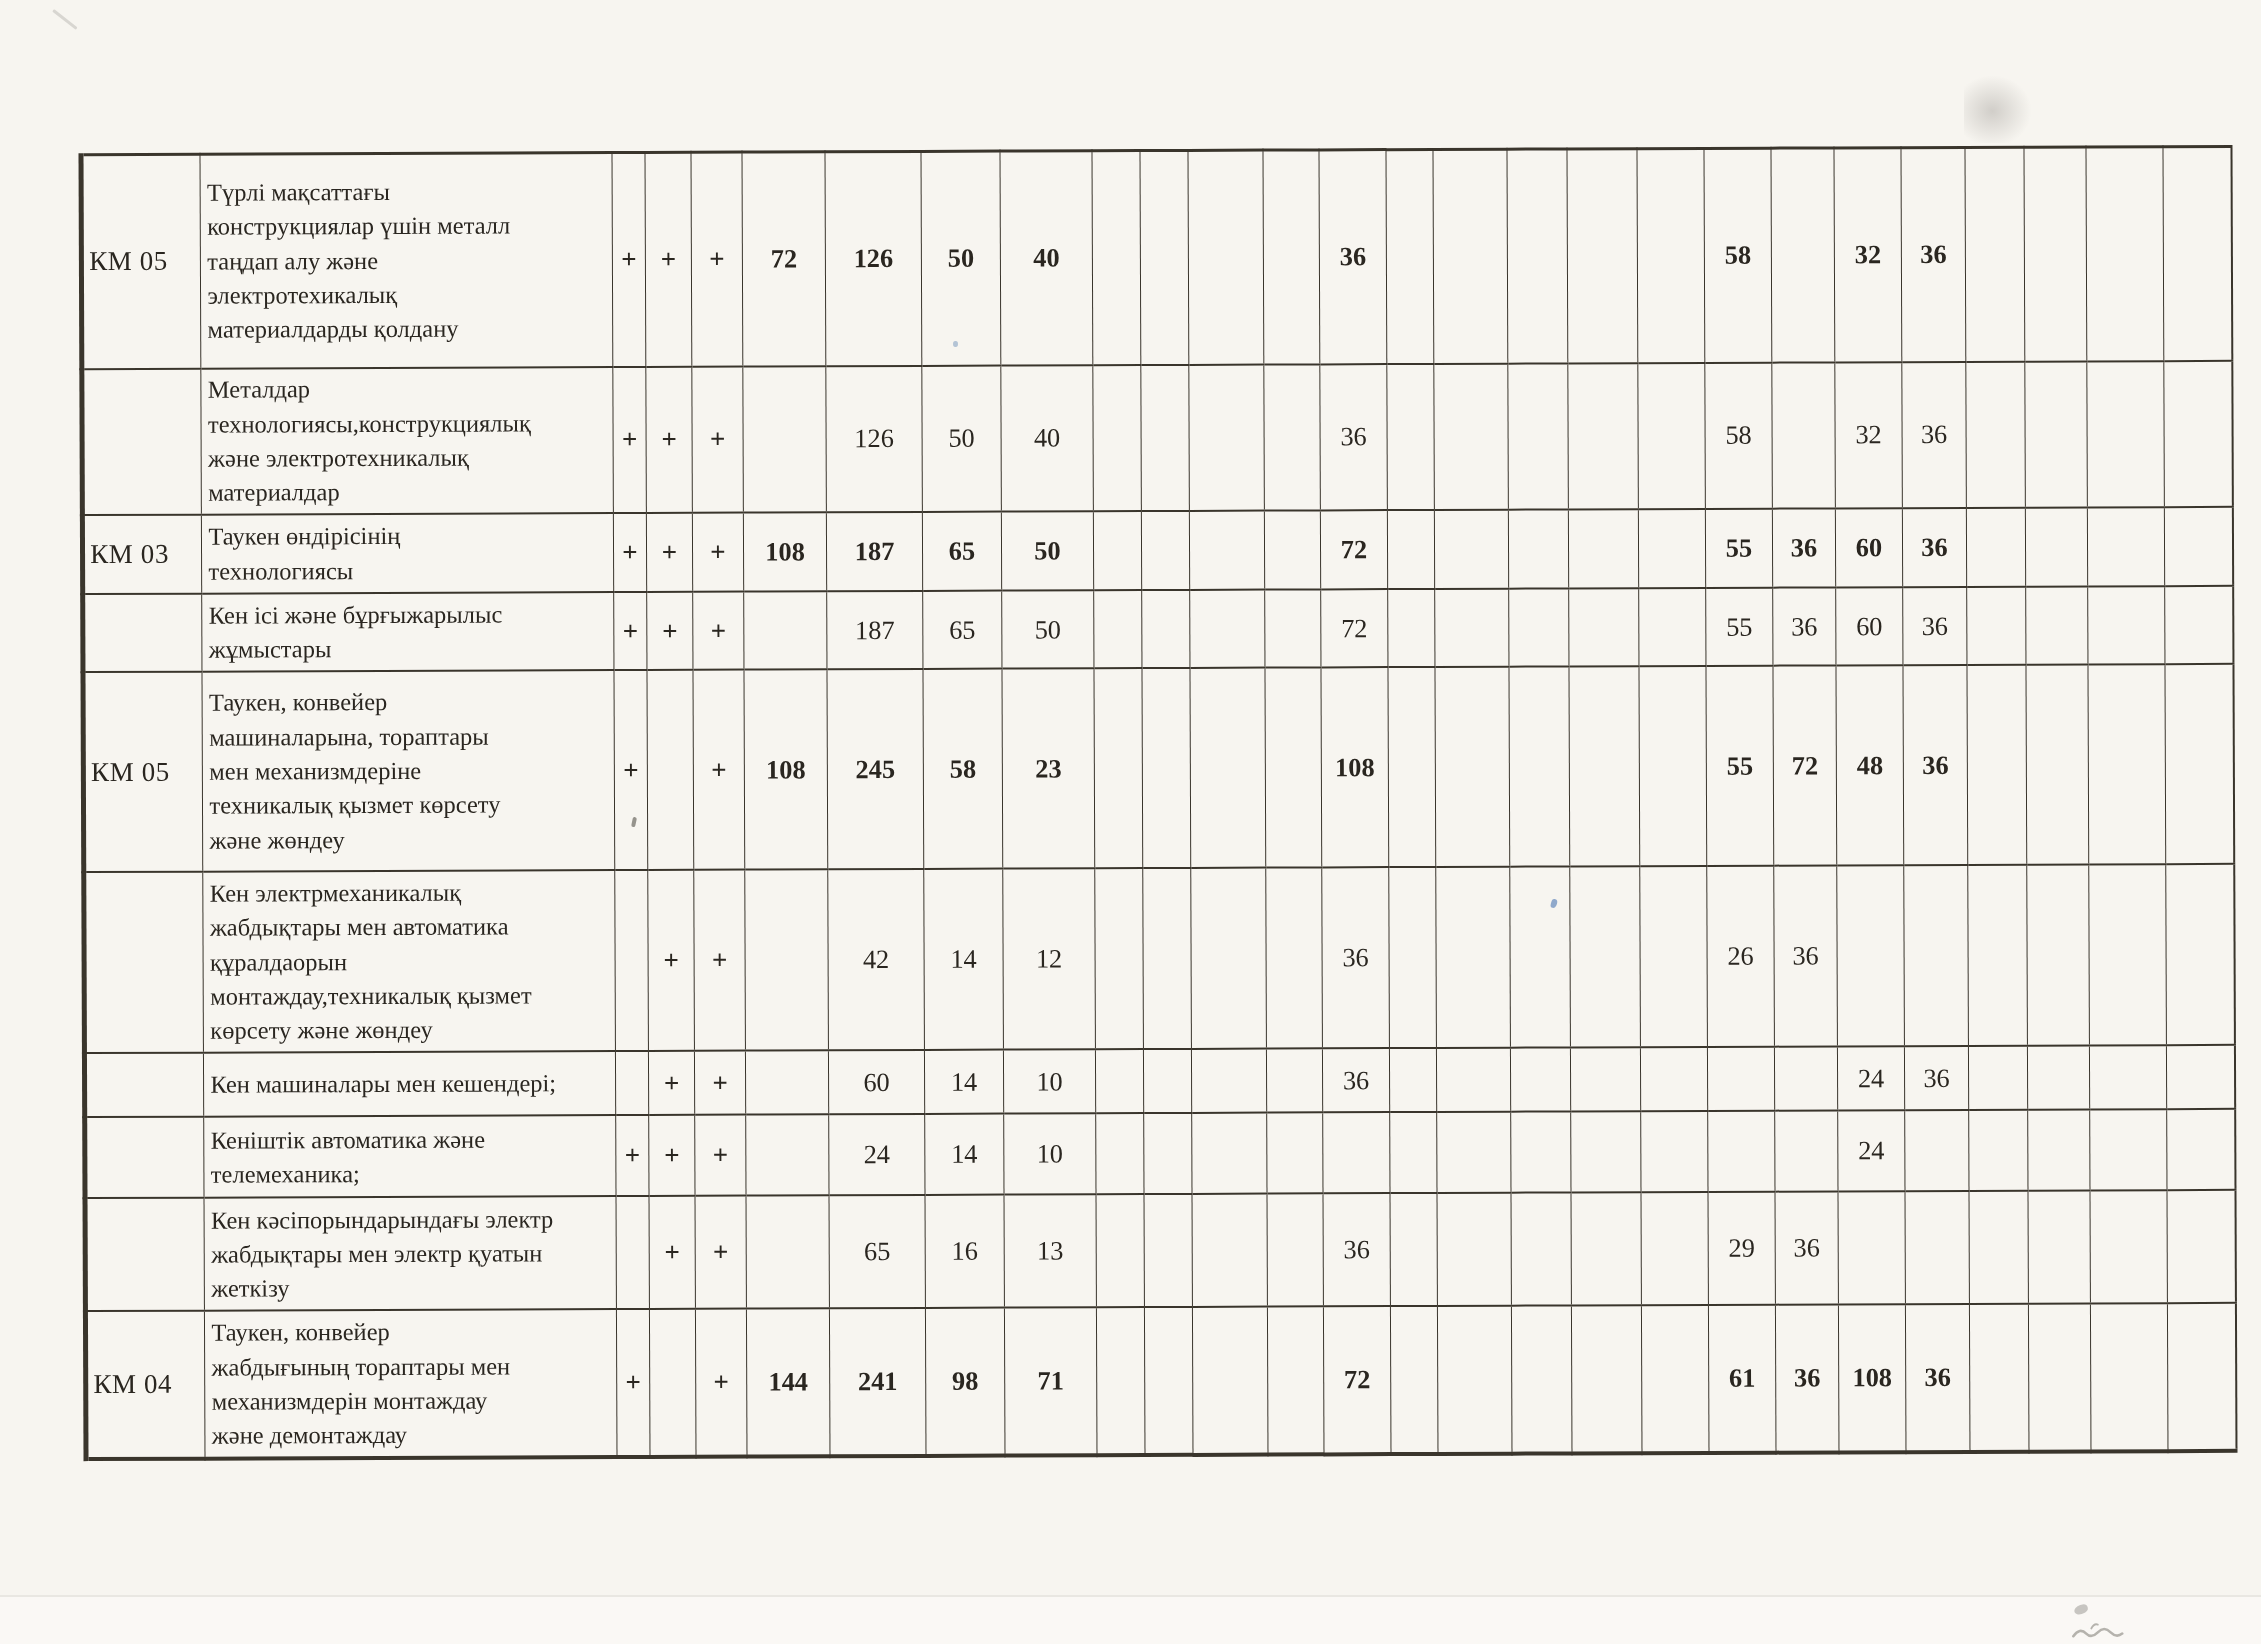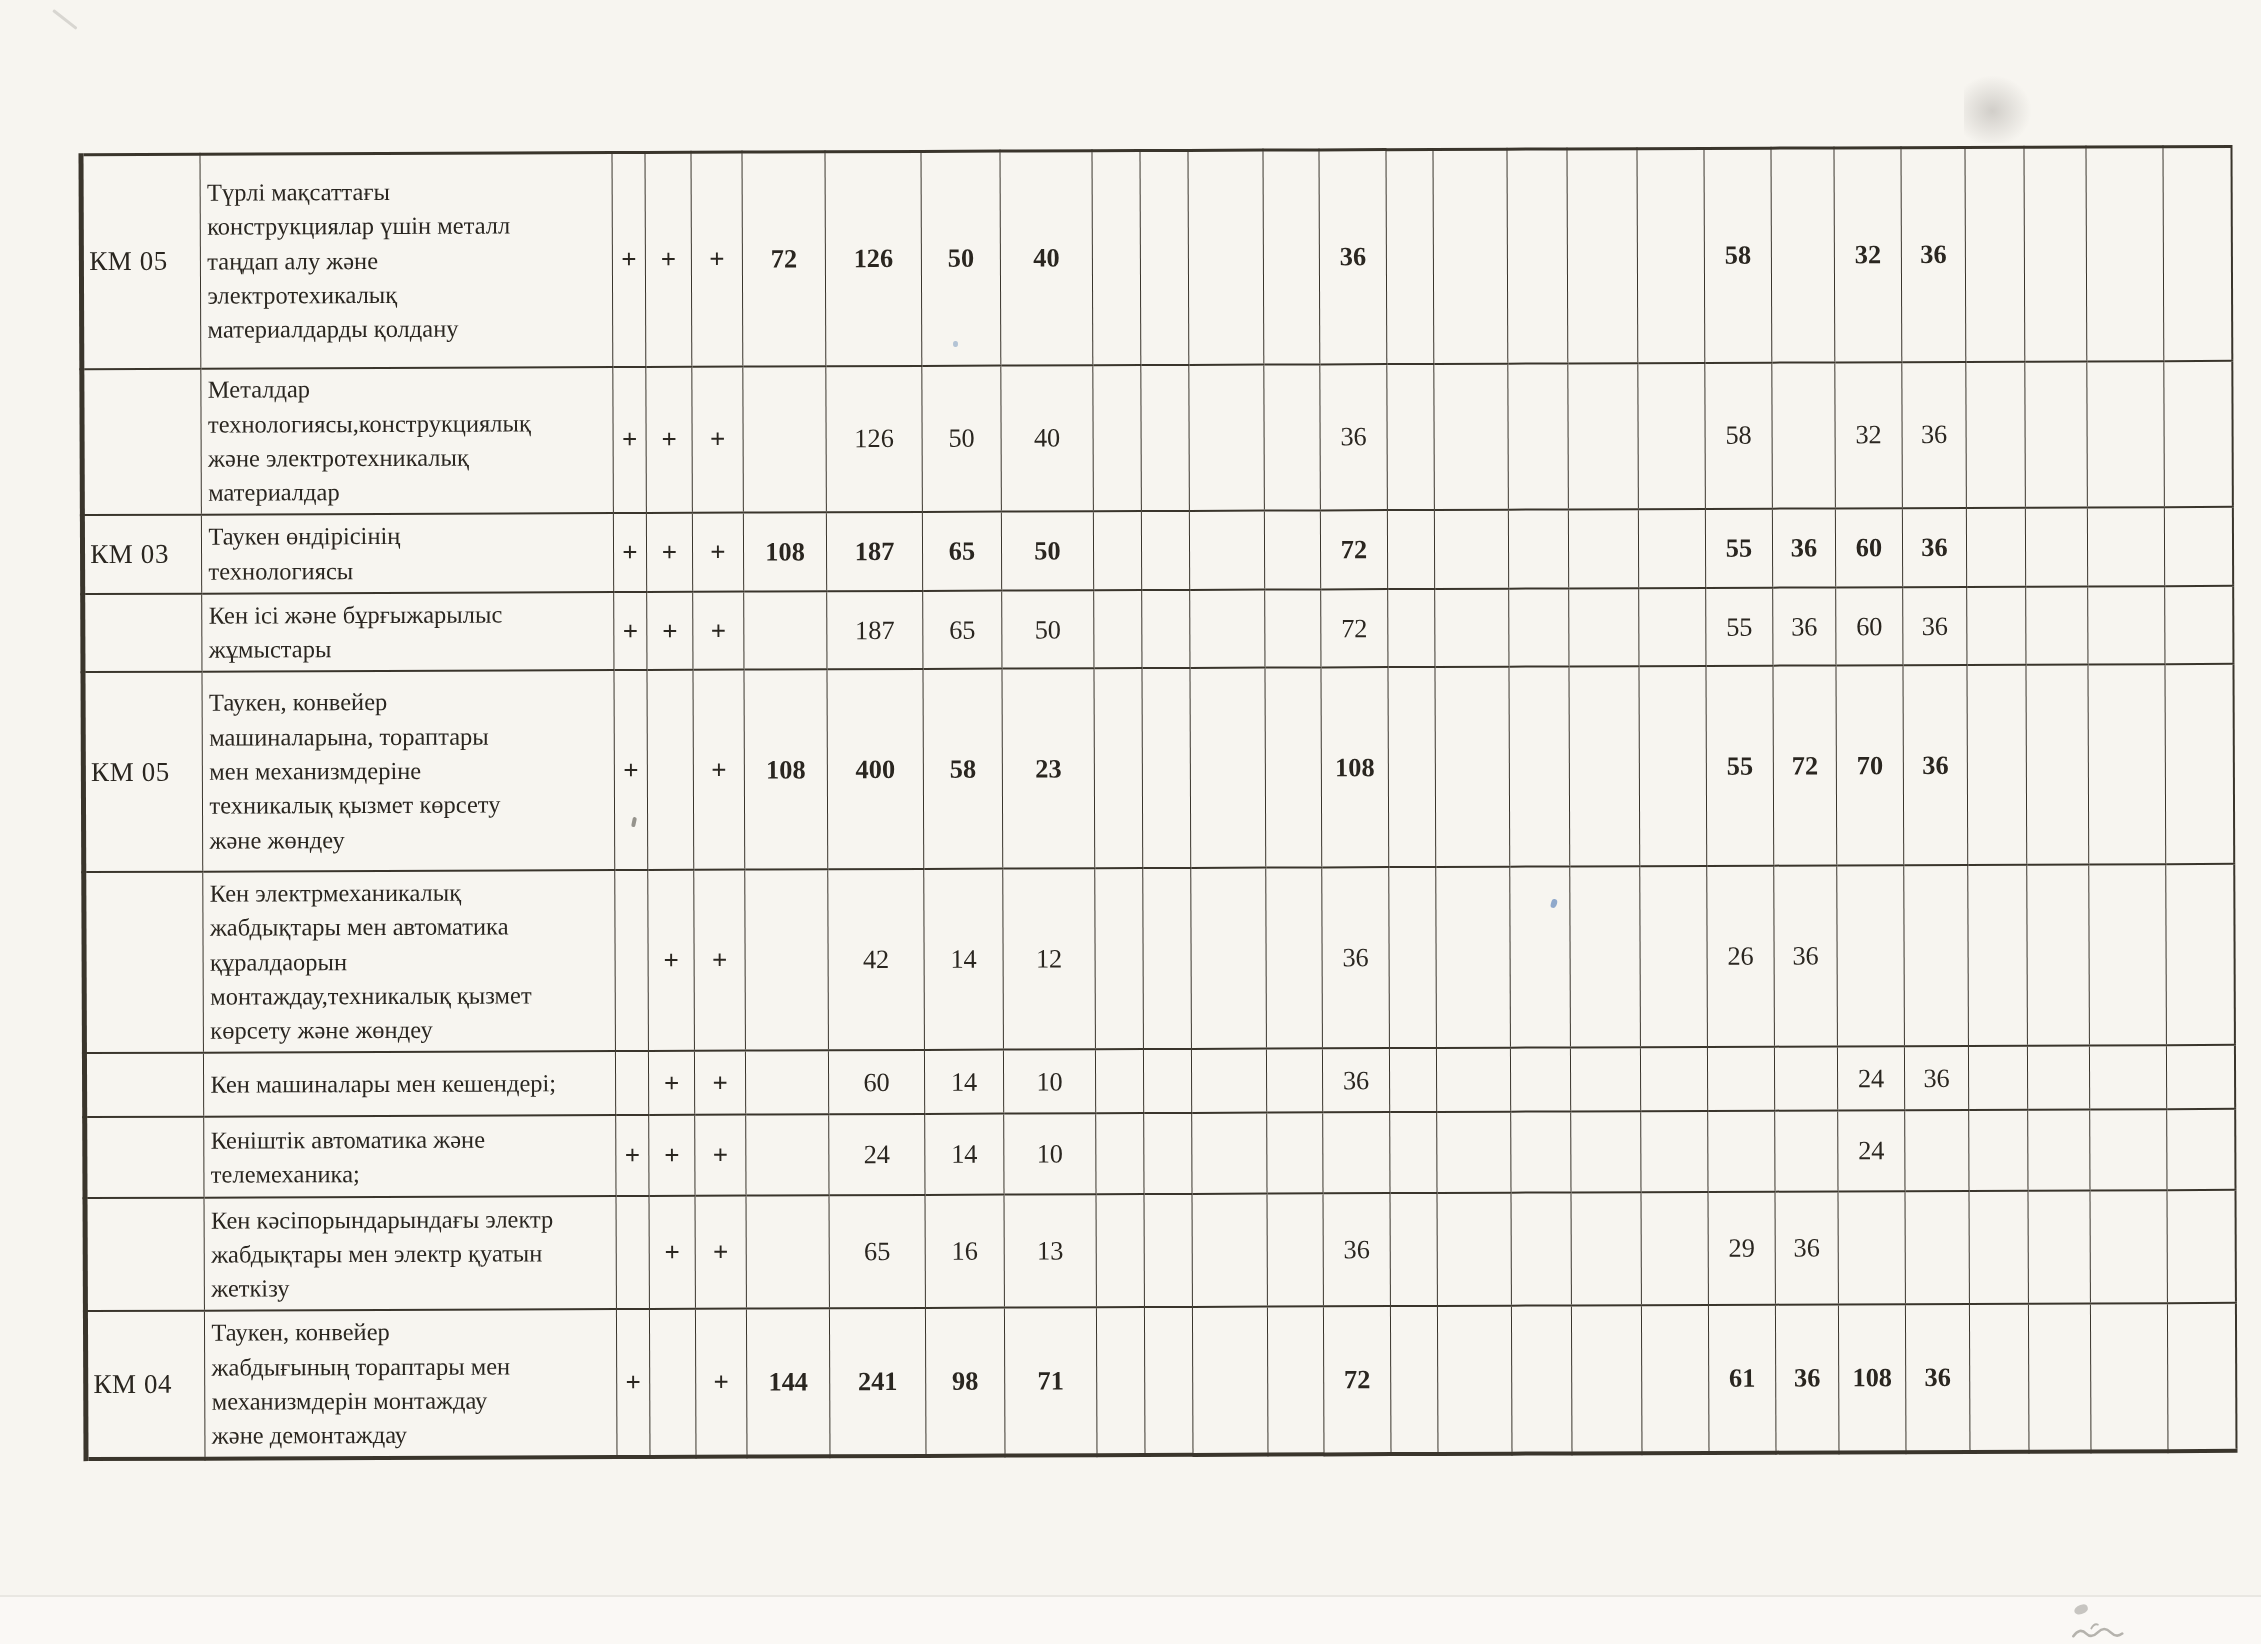--- a/index.html
+++ b/index.html
@@ -269,36 +269,36 @@
           <td class="code-cell">КМ 05</td>
           <td class="name-cell">Таукен, конвейер
 машиналарына, тораптары
 мен  механизмдеріне
 техникалық қызмет көрсету
 және жөндеу</td>
           <td class="plus-cell">+</td>
           <td class="empty-cell"></td>
           <td class="plus-cell">+</td>
           <td class="num-cell bold">108</td>
-          <td class="num-cell bold">400</td>
+          <td class="num-cell bold">245</td>
           <td class="num-cell bold">58</td>
           <td class="num-cell bold">23</td>
           <td class="empty-cell"></td>
           <td class="empty-cell"></td>
           <td class="empty-cell"></td>
           <td class="empty-cell"></td>
           <td class="num-cell bold">108</td>
           <td class="empty-cell"></td>
           <td class="empty-cell"></td>
           <td class="empty-cell"></td>
           <td class="empty-cell"></td>
           <td class="empty-cell"></td>
           <td class="num-cell bold">55</td>
           <td class="num-cell bold">72</td>
-          <td class="num-cell bold">70</td>
+          <td class="num-cell bold">48</td>
           <td class="num-cell bold">36</td>
           <td class="empty-cell"></td>
           <td class="empty-cell"></td>
           <td class="empty-cell"></td>
           <td class="empty-cell"></td>
         </tr>
         <tr style="height: 180px;">
           <td class="code-cell"></td>
           <td class="name-cell">Кен электрмеханикалық
 жабдықтары мен автоматика

